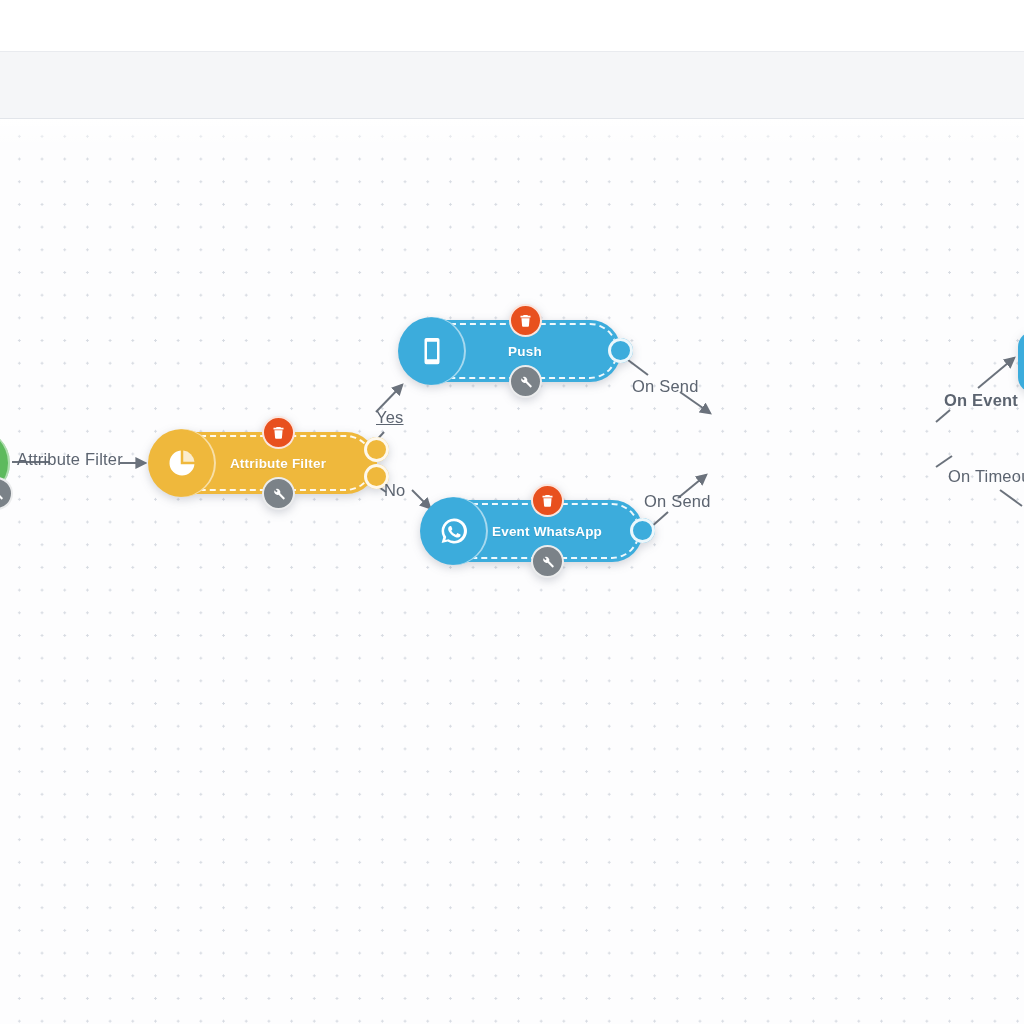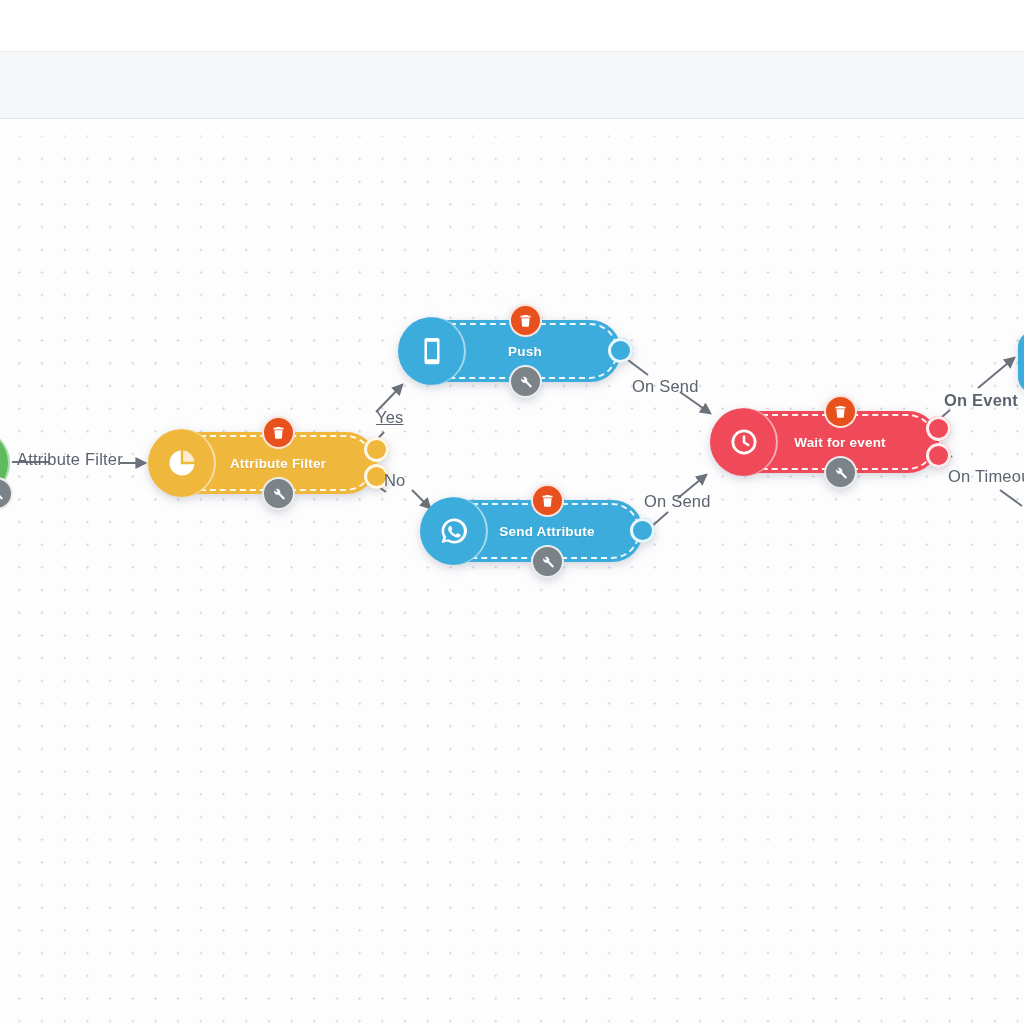--- a/index.html
+++ b/index.html
@@ -247,21 +247,21 @@
     position: absolute;
     font-size: 16.5px;
     color: #5c6470;
     font-family: "Liberation Sans", sans-serif;
     white-space: nowrap;
     letter-spacing: .2px;
     z-index: 4;
   }
   #lbl-attribute-filter { left: 17px; top: 450px; }
   #lbl-yes  { left: 376px; top: 408px; text-decoration: underline; }
-  #lbl-no   { left: 384px; top: 471px; }
+  #lbl-no   { left: 384px; top: 481px; }
   #lbl-onsend-push { left: 632px; top: 377px; }
   #lbl-onsend-wa   { left: 644px; top: 492px; }
   #lbl-onevent     { left: 944px; top: 391px; font-weight: bold; }
   #lbl-ontimeout   { left: 948px; top: 467px; }
 </style>
 </head>
 <body>
 
 <div id="app">
 
@@ -380,57 +380,35 @@
     </div>
   </div>
 
   <div class="node" id="node-whatsapp">
     <div class="node-body">
       <div class="node-icon">
         <svg viewBox="0 0 24 24">
           <path d="M12 2a10 10 0 0 0-8.6 15l-1.3 4.6 4.8-1.25A10 10 0 1 0 12 2zm0 2.1a7.9 7.9 0 1 1-4.1 14.65l-.3-.18-2.5.66.67-2.43-.2-.32A7.9 7.9 0 0 1 12 4.1zm-3.2 4c-.16 0-.42.06-.64.3-.22.24-.84.82-.84 2s.86 2.32.98 2.48c.12.16 1.7 2.7 4.2 3.68 2.08.82 2.5.66 2.95.62.45-.04 1.46-.6 1.66-1.17.2-.58.2-1.07.14-1.17-.06-.1-.22-.16-.46-.28-.24-.12-1.46-.72-1.68-.8-.22-.08-.38-.12-.54.12-.16.24-.62.8-.76.96-.14.16-.28.18-.52.06-.24-.12-1.04-.38-1.98-1.22-.73-.65-1.22-1.46-1.36-1.7-.14-.24-.02-.37.1-.49.11-.11.24-.28.36-.42.12-.14.16-.24.24-.4.08-.16.04-.3-.02-.42-.06-.12-.54-1.33-.74-1.82-.2-.48-.4-.41-.54-.42h-.45z"></path>
         </svg>
       </div>
-      <span class="node-label">Send Attribute</span>
+      <span class="node-label">Event WhatsApp</span>
       <div class="port port-single"></div>
     </div>
     <div class="badge badge-delete">
       <svg viewBox="0 0 24 24">
         <path d="M9 3h6l1 1.5h4V7H4V4.5h4L9 3zM5.5 8.5h13l-1 12a1.5 1.5 0 0 1-1.5 1.4H8a1.5 1.5 0 0 1-1.5-1.4l-1-12z"></path>
       </svg>
     </div>
     <div class="badge badge-config">
       <svg viewBox="0 0 24 24">
         <path d="M21.7 18.6l-7-7a5.5 5.5 0 0 0-7.2-6.9l3.2 3.2-2.1 2.1-3.2-3.2a5.5 5.5 0 0 0 6.9 7.2l7 7a1.3 1.3 0 0 0 1.8 0l.6-.6a1.3 1.3 0 0 0 0-1.8z"></path>
       </svg>
     </div>
   </div>
 
-  <div class="node" id="node-wait">
-    <div class="node-body">
-      <div class="node-icon">
-        <svg viewBox="0 0 24 24">
-          <path d="M12 2a10 10 0 1 0 0 20 10 10 0 0 0 0-20zm0 2.2a7.8 7.8 0 1 1 0 15.6 7.8 7.8 0 0 1 0-15.6zm-1 2.6v6l4.6 2.8 1-1.7-3.6-2.2V6.8H11z"></path>
-        </svg>
-      </div>
-      <span class="node-label">Wait for event</span>
-      <div class="port port-top"></div>
-      <div class="port port-bottom"></div>
-    </div>
-    <div class="badge badge-delete">
-      <svg viewBox="0 0 24 24">
-        <path d="M9 3h6l1 1.5h4V7H4V4.5h4L9 3zM5.5 8.5h13l-1 12a1.5 1.5 0 0 1-1.5 1.4H8a1.5 1.5 0 0 1-1.5-1.4l-1-12z"></path>
-      </svg>
-    </div>
-    <div class="badge badge-config">
-      <svg viewBox="0 0 24 24">
-        <path d="M21.7 18.6l-7-7a5.5 5.5 0 0 0-7.2-6.9l3.2 3.2-2.1 2.1-3.2-3.2a5.5 5.5 0 0 0 6.9 7.2l7 7a1.3 1.3 0 0 0 1.8 0l.6-.6a1.3 1.3 0 0 0 0-1.8z"></path>
-      </svg>
-    </div>
-  </div>
 
   <div id="node-right-edge"></div>
 
   <div class="edge-label" id="lbl-attribute-filter">Attribute Filter</div>
   <div class="edge-label" id="lbl-yes">Yes</div>
   <div class="edge-label" id="lbl-no">No</div>
   <div class="edge-label" id="lbl-onsend-push">On Send</div>
   <div class="edge-label" id="lbl-onsend-wa">On Send</div>
   <div class="edge-label" id="lbl-onevent">On Event</div>
   <div class="edge-label" id="lbl-ontimeout">On Timeout</div>

